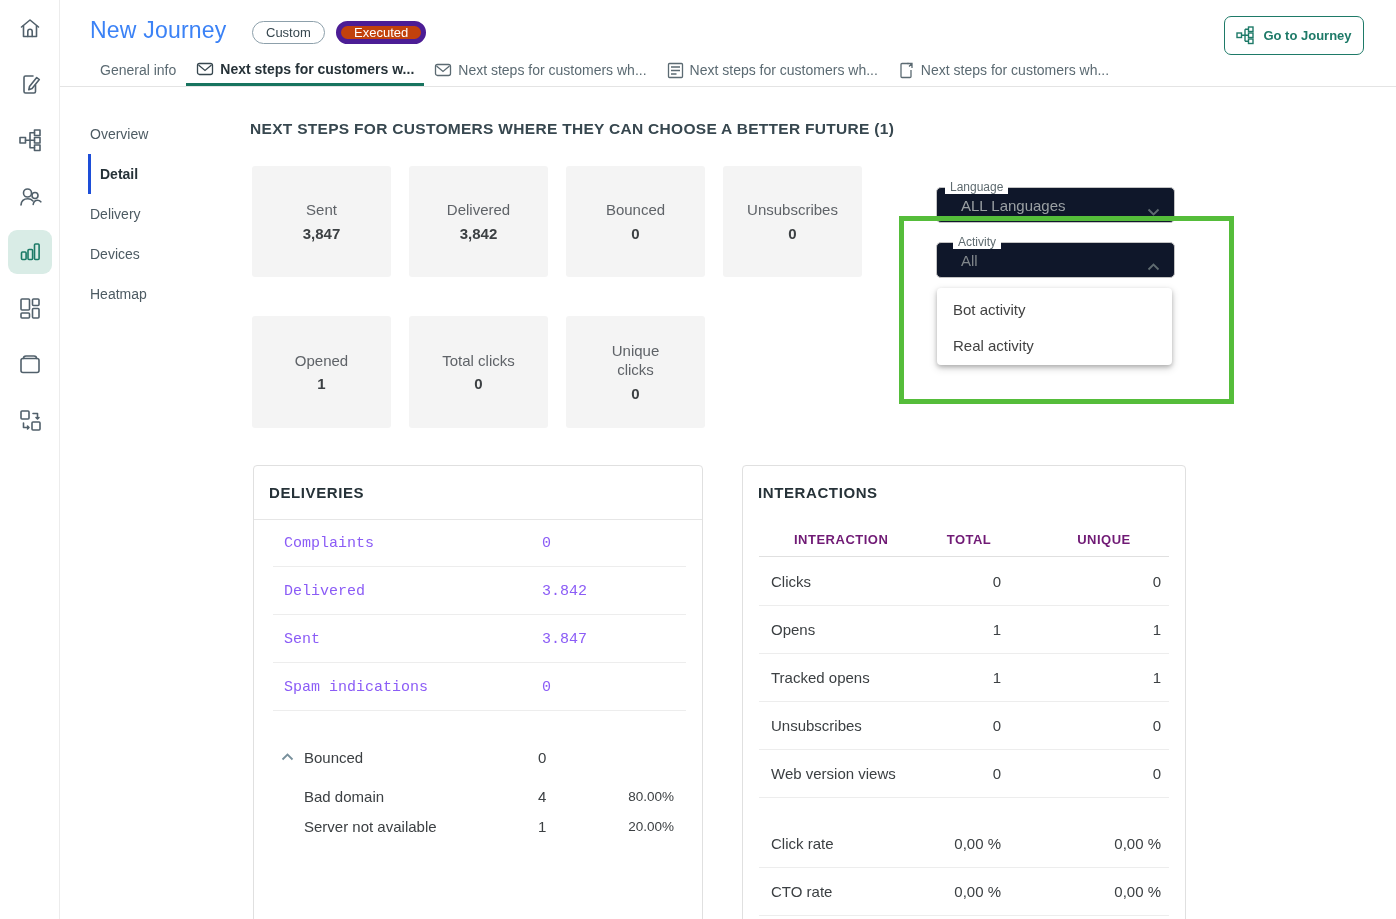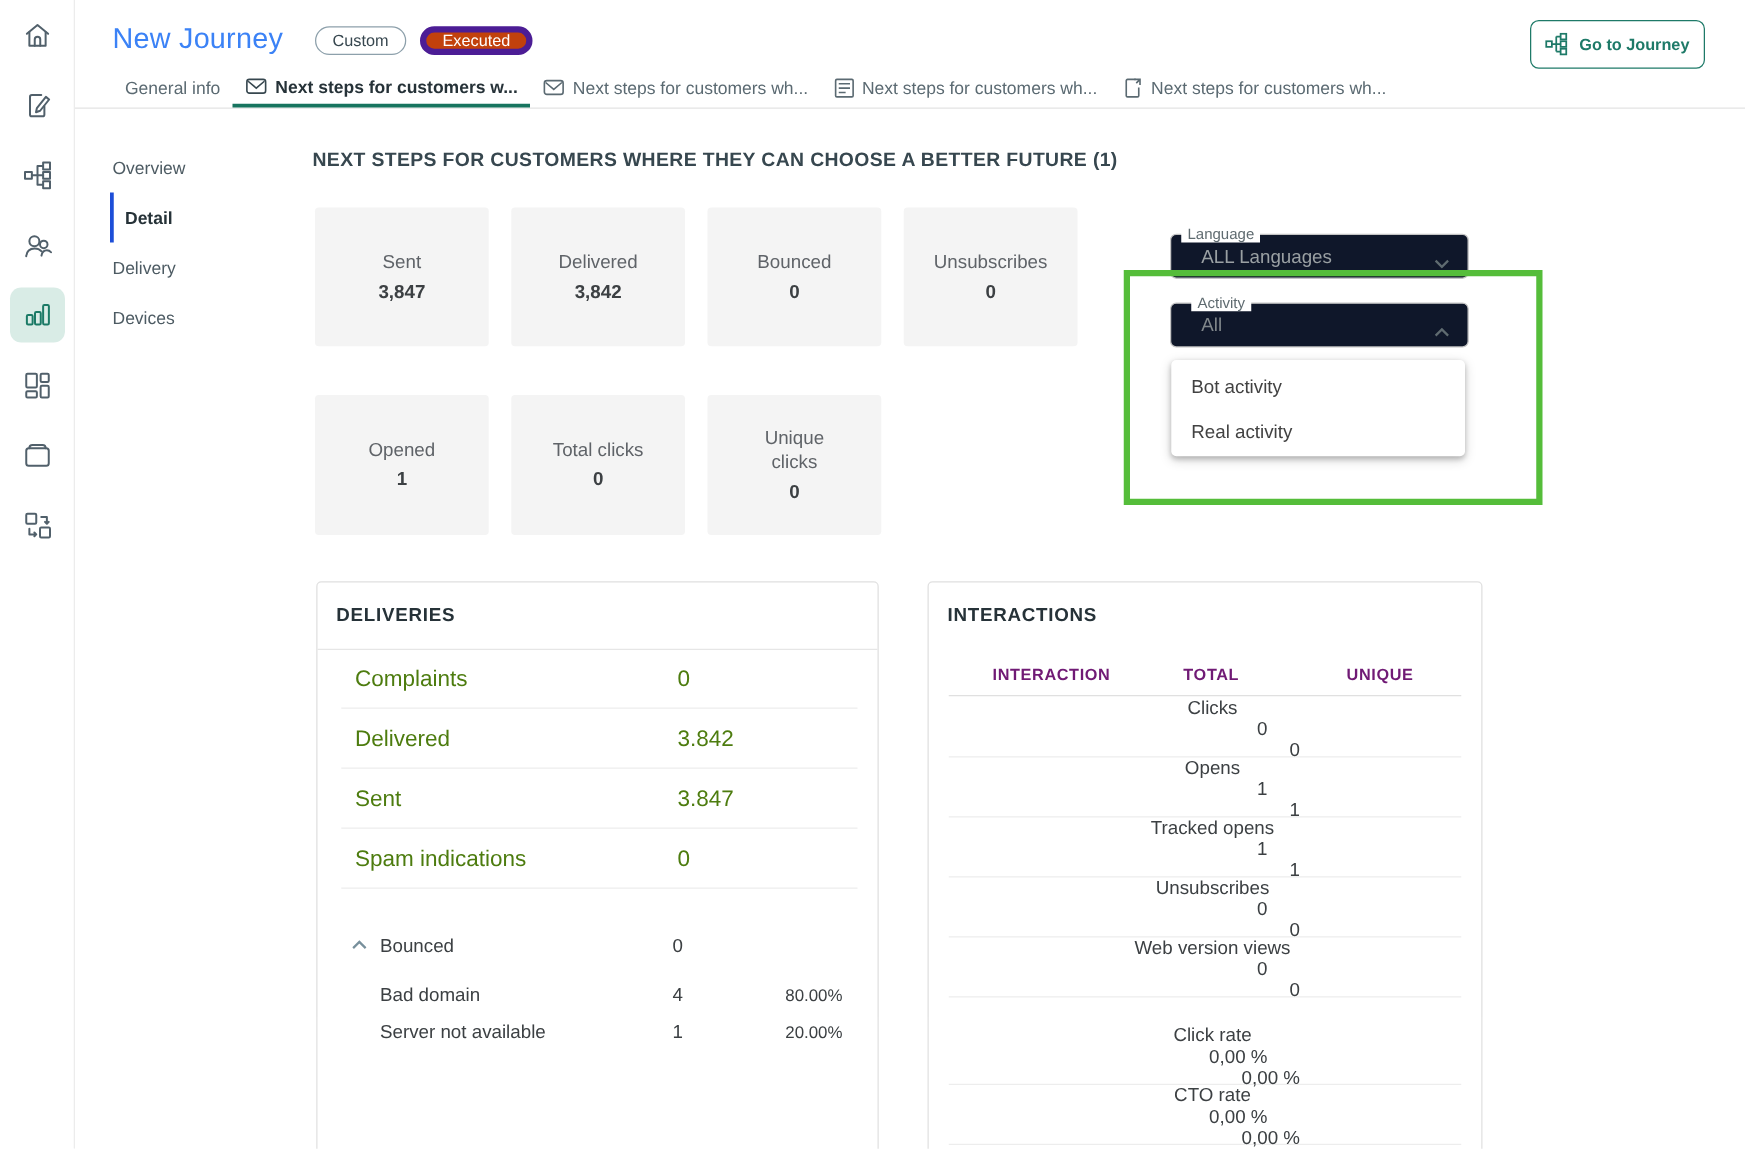--- a/index.html
+++ b/index.html
@@ -60,40 +60,40 @@
   .hl-box { position:absolute; left:899px; top:216px; width:335px; height:188px; border:5px solid #55bd3a; z-index:9; pointer-events:none; }
 
   
   .panel { position:absolute; top:465px; background:#fff; border:1px solid #e0e0e0; border-radius:4px; }
   .panel.deliveries { left:253px; width:450px; height:460px; }
   .panel.interactions { left:742px; width:444px; height:460px; }
   .panel-title { position:absolute; left:15px; top:18px; font-size:15px; font-weight:bold; color:#263238; letter-spacing:.6px; }
   .panel.deliveries .title-divider { position:absolute; left:0; right:0; top:53px; border-top:1px solid #e6e6e6; }
 
   .dl-rows { position:absolute; top:53px; left:19px; right:16px; }
-  .dl-row { position:relative; height:48px; border-bottom:1px solid #ededed; font-size:18px; color:#4d7c0f; }
+  .dl-row { position:relative; height:48px; border-bottom:1px solid #ededed; font-size:15px; color:#8b5cf6;font-family:Liberation Mono, monospace; }
   .dl-row .lbl { position:absolute; left:11px; top:50%; transform:translateY(-50%); }
   .dl-row .val { position:absolute; left:269px; top:50%; transform:translateY(-50%); }
   .bounced-block { position:relative; margin-top:22px; font-size:15px; color:#3c4043; }
   .b-row { position:relative; height:48px; }
   .b-row .caret { position:absolute; left:8px; top:14px; cursor:pointer; }
   .b-row .caret svg { stroke:#78909c; fill:none; stroke-width:1.8; }
   .b-row .lbl { position:absolute; left:31px; top:50%; transform:translateY(-50%); }
   .b-row .val { position:absolute; left:265px; top:50%; transform:translateY(-50%); }
   .b-sub { position:relative; height:30px; font-size:15px; }
   .b-sub .lbl { position:absolute; left:31px; top:50%; transform:translateY(-50%); }
   .b-sub .val { position:absolute; left:265px; top:50%; transform:translateY(-50%); }
   .b-sub .pct { position:absolute; right:12px; top:50%; transform:translateY(-50%); font-size:13.5px; }
 
   .int-header { position:absolute; top:58px; left:16px; right:16px; height:33px; border-bottom:1px solid #e0e0e0; font-size:13px; font-weight:bold; color:#701a75; letter-spacing:.5px; }
   .int-header .h1 { position:absolute; left:35px; top:8px; }
   .int-header .h2 { position:absolute; left:160px; width:100px; text-align:center; top:8px; }
   .int-header .h3 { position:absolute; left:285px; width:120px; text-align:center; top:8px; }
   .int-rows { position:absolute; top:92px; left:16px; right:16px; }
-  .int-row { display:flex; align-items:center; height:48px; border-bottom:1px solid #ededed; font-size:15px; color:#3c4043;flex-direction:column; }
+  .int-row { display:flex; align-items:center; height:48px; border-bottom:1px solid #ededed; font-size:15px; color:#3c4043; }
   .int-row .lbl { flex:1; padding-left:12px; }
   .int-row .tot { width:100px; text-align:right; }
   .int-row .uni { width:168px; text-align:right; padding-right:8px; }
   .int-rates { margin-top:22px; }
 </style>
 </head>
 <body>
 
 <div class="app">
 
@@ -228,20 +228,23 @@
       </div>
     <div class="subnav-item active">
         <span>Detail</span>
       </div>
     <div class="subnav-item">
         <span>Delivery</span>
       </div>
     <div class="subnav-item">
         <span>Devices</span>
       </div>
+    <div class="subnav-item">
+        <span>Heatmap</span>
+      </div>
   </nav>
 
   <div class="heading">NEXT STEPS FOR CUSTOMERS WHERE THEY CAN CHOOSE A BETTER FUTURE (1)</div>
 
   <div class="card r1 c1">
       <div class="lbl">Sent</div>
       <div class="val">3,847</div>
     </div>
   <div class="card r1 c2">
       <div class="lbl">Delivered</div>

